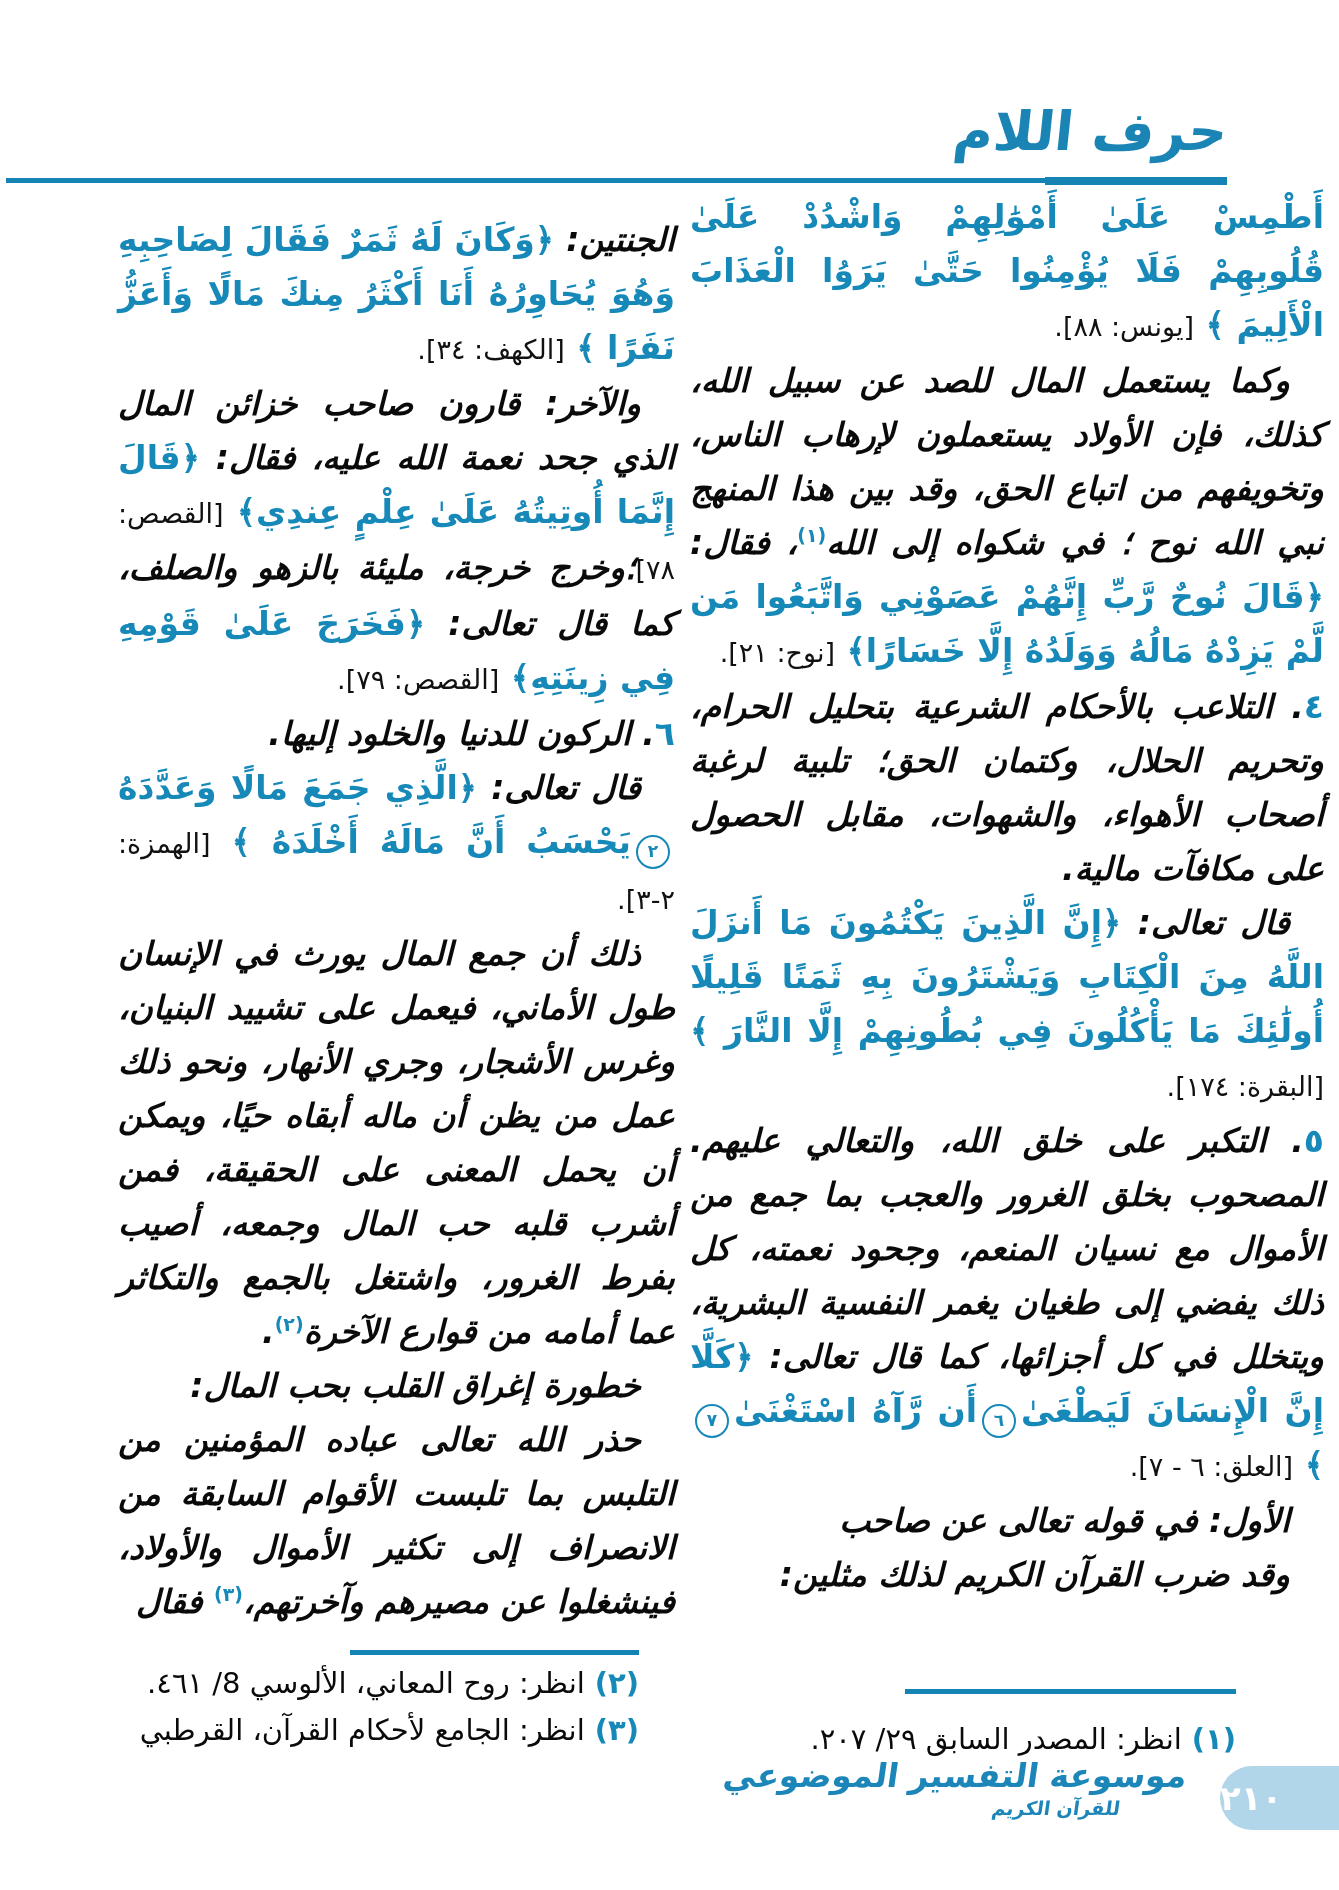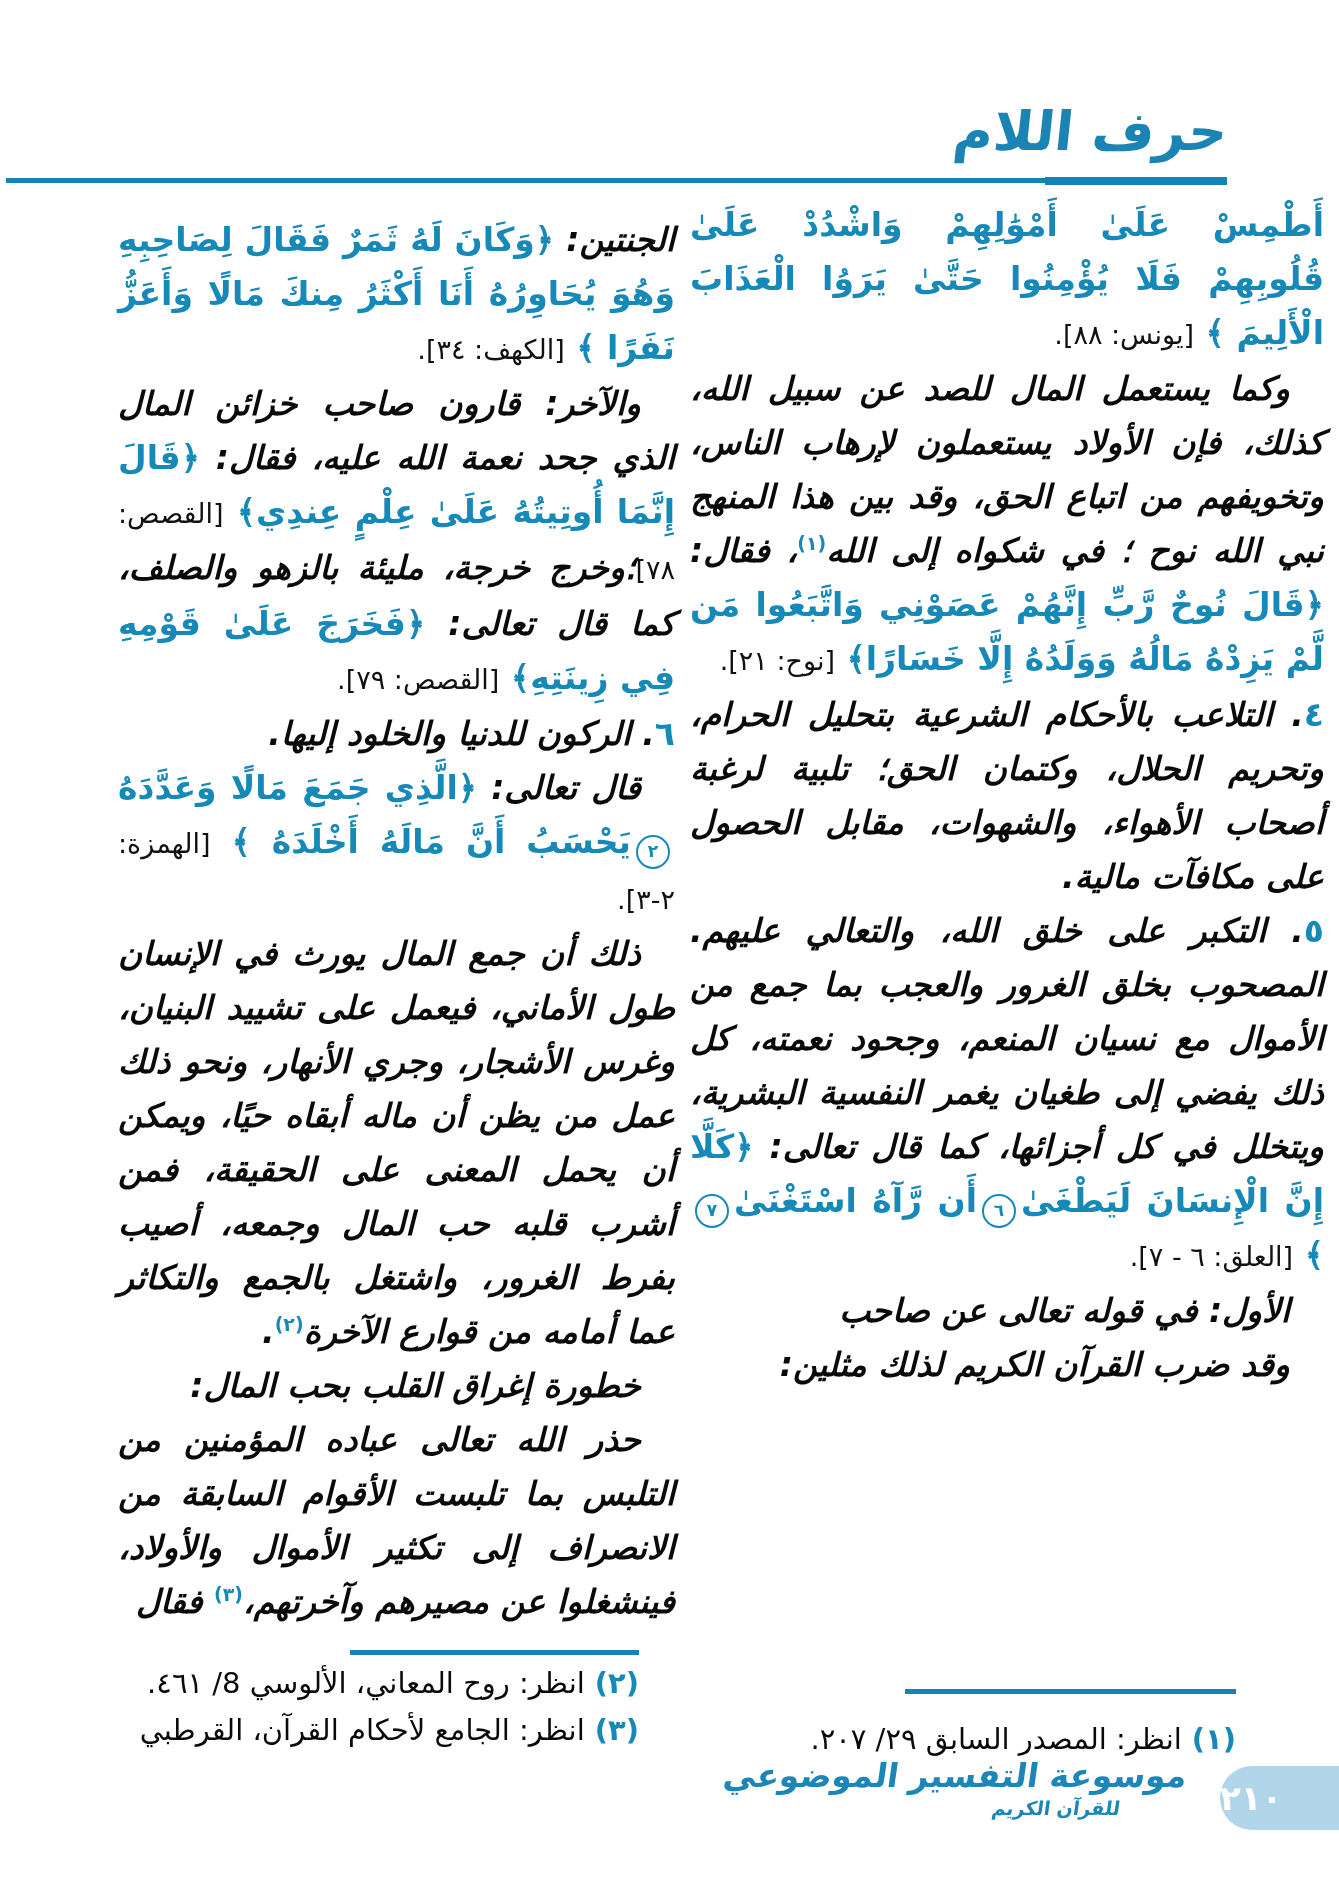--- a/index.html
+++ b/index.html
@@ -29,21 +29,21 @@
   }
   
   .col{
     position:absolute;
     color:#0a0a0a;
     font-size:33px;font-weight:700;
     line-height:54px;
     text-align:justify;
     direction:rtl;
   }
-  .col-right{top:190px;left:690px;width:634px;margin-top:8px;}
+  .col-right{top:190px;left:690px;width:634px;}
   .col-left{top:213px;left:118px;width:557px;}
   .para{margin:0;}
   .para.indent{text-indent:34px;}
   .seg-t{color:#0a0a0a;font-style:italic;}
   .seg-q{color:#1789b8;}
   .seg-c{color:#111111;font-size:27px;font-weight:400;}
   .seg-num{color:#1789b8;}
   .seg-fn{color:#1789b8;font-size:19px;font-weight:700;vertical-align:super;line-height:0;}
   .seg-vnum{
     display:inline-block;width:30px;height:30px;line-height:28px;
@@ -91,20 +91,21 @@
 <div class="page">
 
   <div class="chapter-title">حرف اللام</div>
   <div class="title-underline"></div>
   <div class="header-rule"></div>
 
   <div class="col col-right" id="col-right">
       <p class="para"><span class="seg-q">أَطْمِسْ عَلَىٰ أَمْوَٰلِهِمْ وَاشْدُدْ عَلَىٰ قُلُوبِهِمْ فَلَا يُؤْمِنُوا حَتَّىٰ يَرَوُا الْعَذَابَ الْأَلِيمَ ﴾ </span><span class="seg-c">[يونس: ٨٨].</span></p>
       <p class="para indent"><span class="seg-t">وكما يستعمل المال للصد عن سبيل الله، كذلك، فإن الأولاد يستعملون لإرهاب الناس، وتخويفهم من اتباع الحق، وقد بين هذا المنهج نبي الله نوح ؛ في شكواه إلى الله</span><span class="seg-fn">(١)</span><span class="seg-t">، فقال: </span><span class="seg-q">﴿قَالَ نُوحٌ رَّبِّ إِنَّهُمْ عَصَوْنِي وَاتَّبَعُوا مَن لَّمْ يَزِدْهُ مَالُهُ وَوَلَدُهُ إِلَّا خَسَارًا﴾ </span><span class="seg-c">[نوح: ٢١].</span></p>
       <p class="para"><span class="seg-num">٤</span><span class="seg-t">. التلاعب بالأحكام الشرعية بتحليل الحرام، وتحريم الحلال، وكتمان الحق؛ تلبية لرغبة أصحاب الأهواء، والشهوات، مقابل الحصول على مكافآت مالية.</span></p>
+      <p class="para indent"><span class="seg-t">قال تعالى: </span><span class="seg-q">﴿إِنَّ الَّذِينَ يَكْتُمُونَ مَا أَنزَلَ اللَّهُ مِنَ الْكِتَابِ وَيَشْتَرُونَ بِهِ ثَمَنًا قَلِيلًا أُولَٰئِكَ مَا يَأْكُلُونَ فِي بُطُونِهِمْ إِلَّا النَّارَ ﴾ </span><span class="seg-c">[البقرة: ١٧٤].</span></p>
       <p class="para"><span class="seg-num">٥</span><span class="seg-t">. التكبر على خلق الله، والتعالي عليهم. المصحوب بخلق الغرور والعجب بما جمع من الأموال مع نسيان المنعم، وجحود نعمته، كل ذلك يفضي إلى طغيان يغمر النفسية البشرية، ويتخلل في كل أجزائها، كما قال تعالى: </span><span class="seg-q">﴿كَلَّا إِنَّ الْإِنسَانَ لَيَطْغَىٰ</span><span class="seg-vnum">٦</span><span class="seg-q">أَن رَّآهُ اسْتَغْنَىٰ</span><span class="seg-vnum">٧</span><span class="seg-q">﴾ </span><span class="seg-c">[العلق: ٦ - ٧].</span></p>
       <p class="para indent"><span class="seg-t">الأول: في قوله تعالى عن صاحب</span></p>
       <p class="para indent"><span class="seg-t">وقد ضرب القرآن الكريم لذلك مثلين:</span></p>
     </div>
   <div class="col col-left" id="col-left">
       <p class="para"><span class="seg-t">الجنتين: </span><span class="seg-q">﴿وَكَانَ لَهُ ثَمَرٌ فَقَالَ لِصَاحِبِهِ وَهُوَ يُحَاوِرُهُ أَنَا أَكْثَرُ مِنكَ مَالًا وَأَعَزُّ نَفَرًا ﴾ </span><span class="seg-c">[الكهف: ٣٤].</span></p>
       <p class="para indent"><span class="seg-t">والآخر: قارون صاحب خزائن المال الذي جحد نعمة الله عليه، فقال: </span><span class="seg-q">﴿قَالَ إِنَّمَا أُوتِيتُهُ عَلَىٰ عِلْمٍ عِندِي﴾ </span><span class="seg-c">[القصص: ٧٨]</span><span class="seg-t">؛وخرج خرجة، مليئة بالزهو والصلف، كما قال تعالى: </span><span class="seg-q">﴿فَخَرَجَ عَلَىٰ قَوْمِهِ فِي زِينَتِهِ﴾ </span><span class="seg-c">[القصص: ٧٩].</span></p>
       <p class="para"><span class="seg-num">٦</span><span class="seg-t">. الركون للدنيا والخلود إليها.</span></p>
       <p class="para indent"><span class="seg-t">قال تعالى: </span><span class="seg-q">﴿الَّذِي جَمَعَ مَالًا وَعَدَّدَهُ</span><span class="seg-vnum">٢</span><span class="seg-q">يَحْسَبُ أَنَّ مَالَهُ أَخْلَدَهُ ﴾ </span><span class="seg-c">[الهمزة: ٢-٣].</span></p>
       <p class="para indent"><span class="seg-t">ذلك أن جمع المال يورث في الإنسان طول الأماني، فيعمل على تشييد البنيان، وغرس الأشجار، وجري الأنهار، ونحو ذلك عمل من يظن أن ماله أبقاه حيًا، ويمكن أن يحمل المعنى على الحقيقة، فمن أشرب قلبه حب المال وجمعه، أصيب بفرط الغرور، واشتغل بالجمع والتكاثر عما أمامه من قوارع الآخرة</span><span class="seg-fn">(٢)</span><span class="seg-t">.</span></p>

